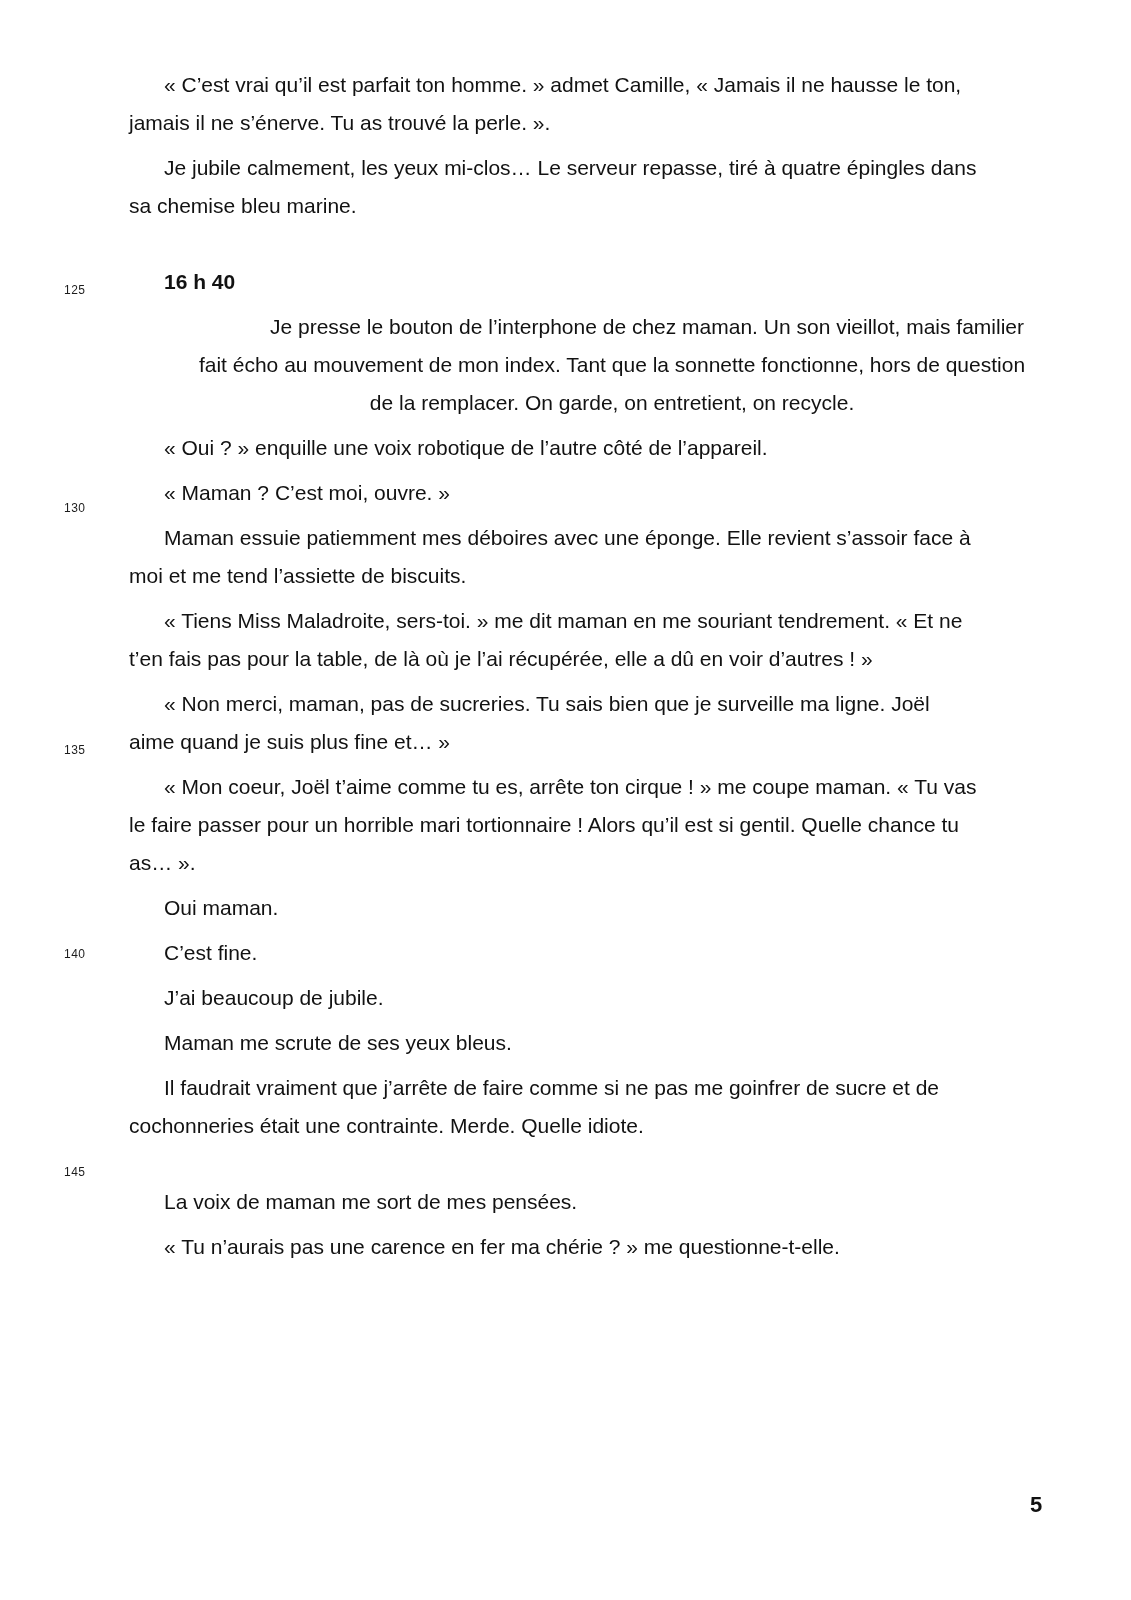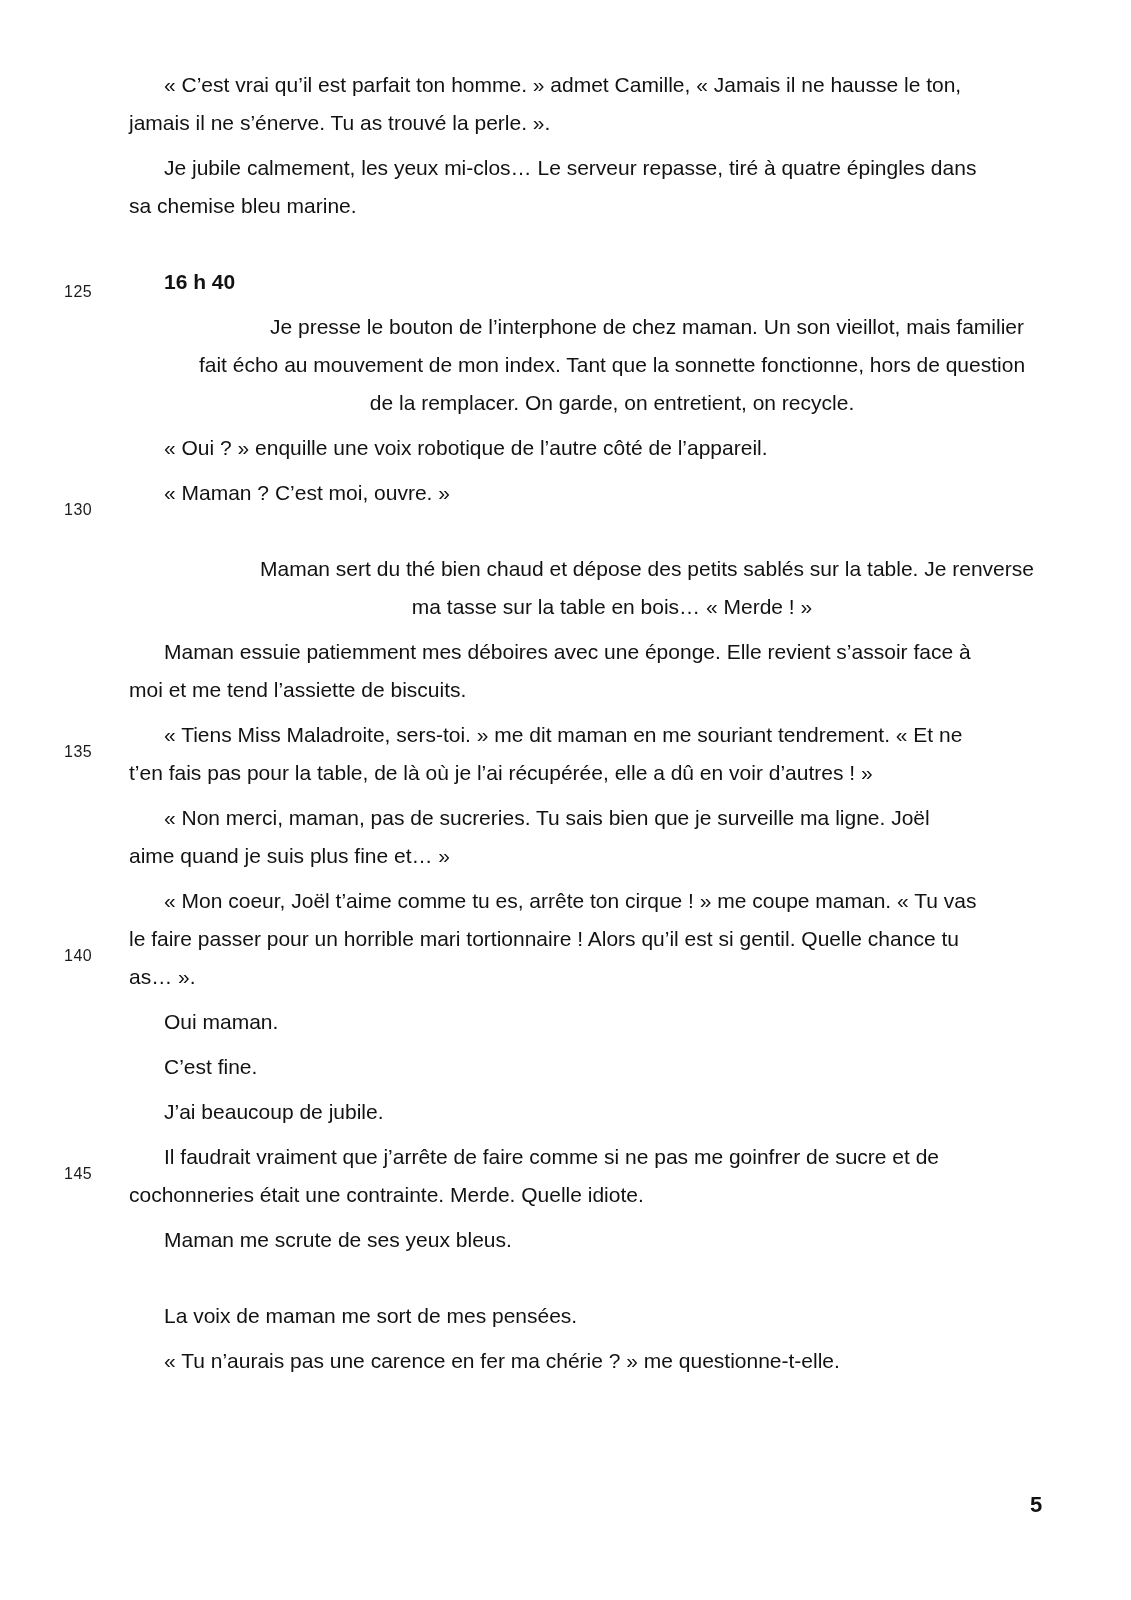--- a/index.html
+++ b/index.html
@@ -32,21 +32,21 @@
   }
   .content p.gap {
     margin-top: 38px;        
   }
   .content p.heading {
     font-weight: bold;
   }
   .line-no {
     position: absolute;
     left: 64px;
-    font-size: 16px;
+    font-size: 12px;
     line-height: 1;
     color: #1c1c1c;
     letter-spacing: 0.5px;
   }
   .page-number {
     position: absolute;
     top: 1492px;
     left: 1030px;
     font-size: 22px;
     font-weight: bold;
@@ -68,36 +68,34 @@
     <p>« C’est vrai qu’il est parfait ton homme. » admet Camille, « Jamais il ne hausse le ton,
 jamais il ne s’énerve. Tu as trouvé la perle. ».</p>
     <p>Je jubile calmement, les yeux mi-clos… Le serveur repasse, tiré à quatre épingles dans
 sa chemise bleu marine.</p>
     <p class="heading gap">16 h 40</p>
     <p class="deep">Je presse le bouton de l’interphone de chez maman. Un son vieillot, mais familier
 fait écho au mouvement de mon index. Tant que la sonnette fonctionne, hors de question
 de la remplacer. On garde, on entretient, on recycle.</p>
     <p>« Oui ? » enquille une voix robotique de l’autre côté de l’appareil.</p>
     <p>« Maman ? C’est moi, ouvre. »</p>
-    <p class="deep gap">Maman sert du thé bien chaud et dépose des petits sablés sur la table. Je renverse
-ma tasse sur la table en bois… « Merde ! »</p>
     <p>Maman essuie patiemment mes déboires avec une éponge. Elle revient s’assoir face à
 moi et me tend l’assiette de biscuits.</p>
     <p>« Tiens Miss Maladroite, sers-toi. » me dit maman en me souriant tendrement. « Et ne
 t’en fais pas pour la table, de là où je l’ai récupérée, elle a dû en voir d’autres ! »</p>
     <p>« Non merci, maman, pas de sucreries. Tu sais bien que je surveille ma ligne. Joël
 aime quand je suis plus fine et… »</p>
     <p>« Mon coeur, Joël t’aime comme tu es, arrête ton cirque ! » me coupe maman. « Tu vas
 le faire passer pour un horrible mari tortionnaire ! Alors qu’il est si gentil. Quelle chance tu
 as… ».</p>
     <p>Oui maman.</p>
     <p>C’est fine.</p>
     <p>J’ai beaucoup de jubile.</p>
+    <p>Maman me scrute de ses yeux bleus.</p>
     <p>Il faudrait vraiment que j’arrête de faire comme si ne pas me goinfrer de sucre et de
 cochonneries était une contrainte. Merde. Quelle idiote.</p>
-    <p>Maman me scrute de ses yeux bleus.</p>
     <p class="gap">La voix de maman me sort de mes pensées.</p>
     <p>« Tu n’aurais pas une carence en fer ma chérie ? » me questionne-t-elle.</p>
   </div>
 
   <div class="page-number">5</div>
 
 </div>
 
 </body></html>

